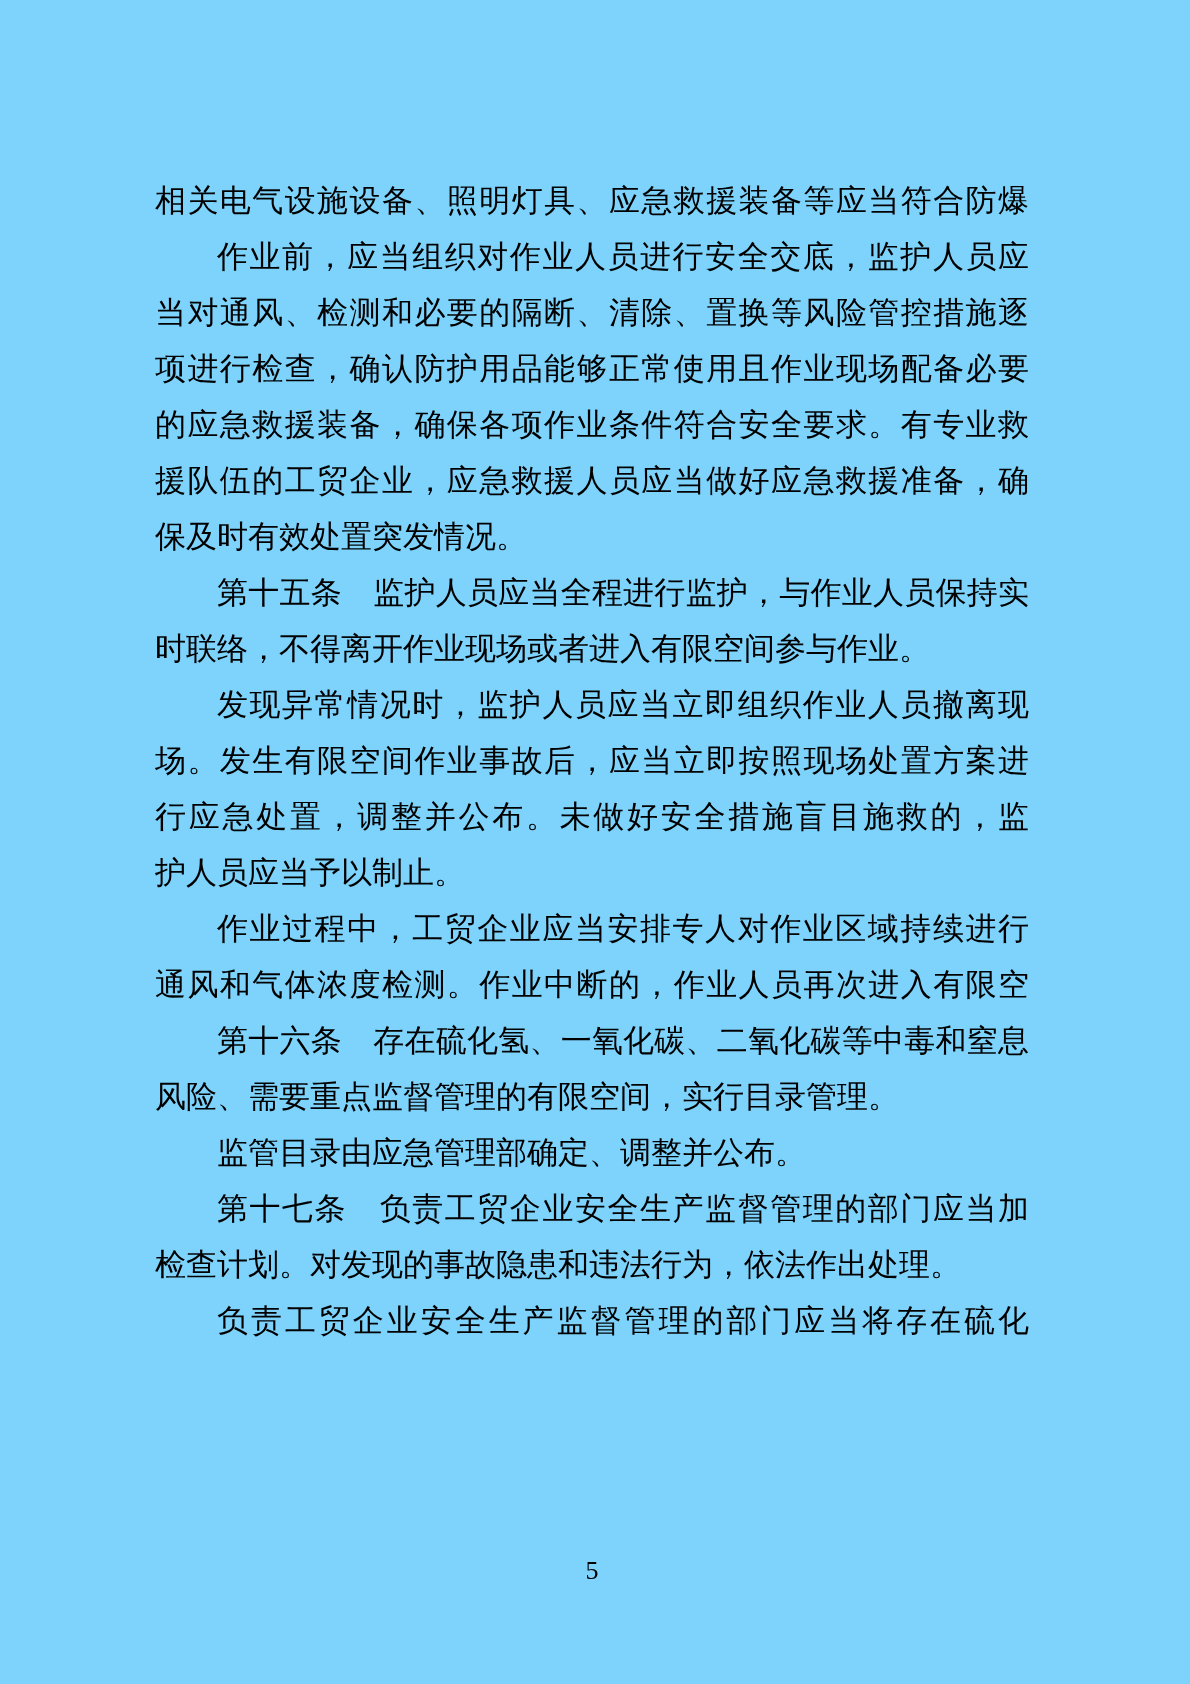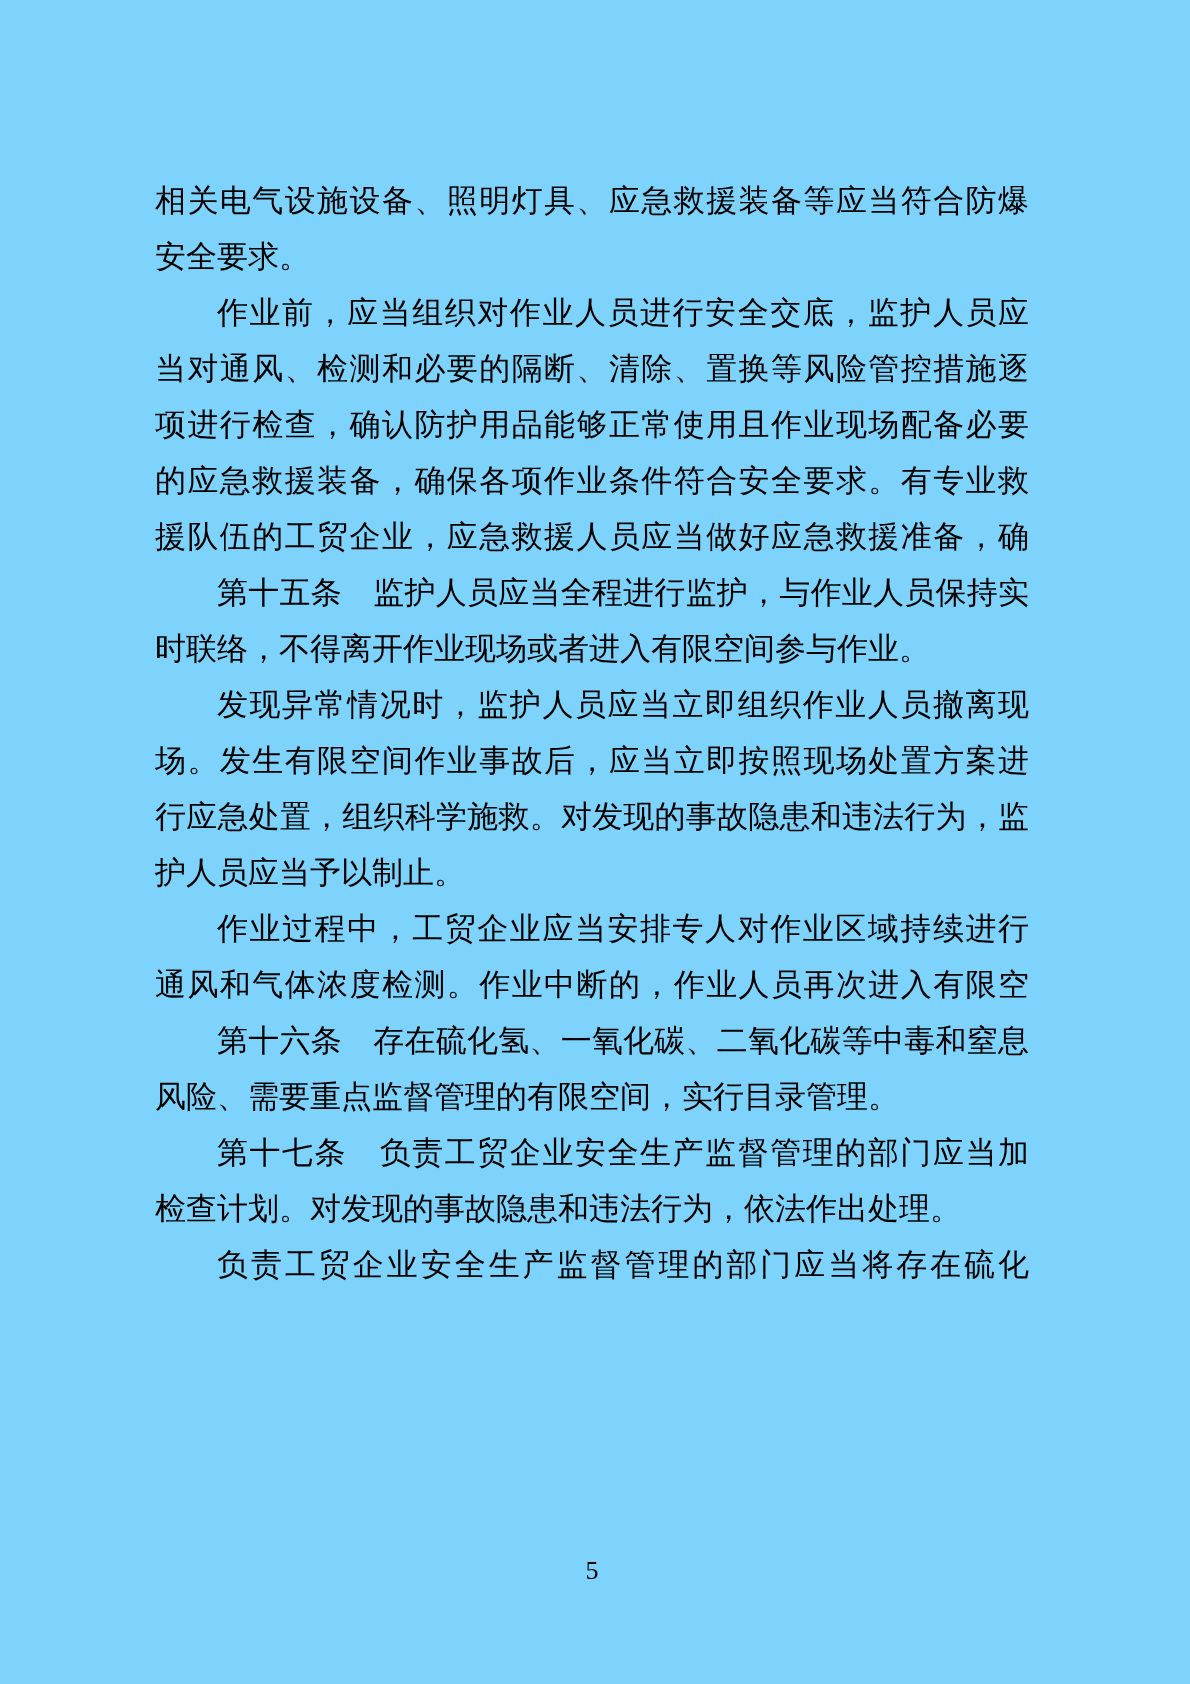--- a/index.html
+++ b/index.html
@@ -49,34 +49,35 @@
     text-align: center;
     color: #000000;
   }
 </style>
 </head>
 <body>
 
 <div class="page">
   <div class="textblock" id="textblock">
       <div class="line">相关电气设施设备、照明灯具、应急救援装备等应当符合防爆</div>
-      <div class="line end">安全要求。</div>
       <div class="line indent">作业前，应当组织对作业人员进行安全交底，监护人员应</div>
       <div class="line">当对通风、检测和必要的隔断、清除、置换等风险管控措施逐</div>
       <div class="line">项进行检查，确认防护用品能够正常使用且作业现场配备必要</div>
       <div class="line">的应急救援装备，确保各项作业条件符合安全要求。有专业救</div>
       <div class="line">援队伍的工贸企业，应急救援人员应当做好应急救援准备，确</div>
+      <div class="line end">保及时有效处置突发情况。</div>
       <div class="line indent">第十五条　监护人员应当全程进行监护，与作业人员保持实</div>
       <div class="line end">时联络，不得离开作业现场或者进入有限空间参与作业。</div>
       <div class="line indent">发现异常情况时，监护人员应当立即组织作业人员撤离现</div>
       <div class="line">场。发生有限空间作业事故后，应当立即按照现场处置方案进</div>
-      <div class="line">行应急处置，组织科学施救。对发现的事故隐患和违法行为，监</div>
+      <div class="line">行应急处置，调整并公布。未做好安全措施盲目施救的，监</div>
       <div class="line end">护人员应当予以制止。</div>
       <div class="line indent">作业过程中，工贸企业应当安排专人对作业区域持续进行</div>
       <div class="line">通风和气体浓度检测。作业中断的，作业人员再次进入有限空</div>
       <div class="line indent">第十六条　存在硫化氢、一氧化碳、二氧化碳等中毒和窒息</div>
       <div class="line end">风险、需要重点监督管理的有限空间，实行目录管理。</div>
+      <div class="line indent end">监管目录由应急管理部确定、调整并公布。</div>
       <div class="line indent">第十七条　负责工贸企业安全生产监督管理的部门应当加</div>
       <div class="line end">检查计划。对发现的事故隐患和违法行为，依法作出处理。</div>
       <div class="line indent">负责工贸企业安全生产监督管理的部门应当将存在硫化</div>
     </div>
   <div class="pagenum">5</div>
 </div>
 
 </body></html>

